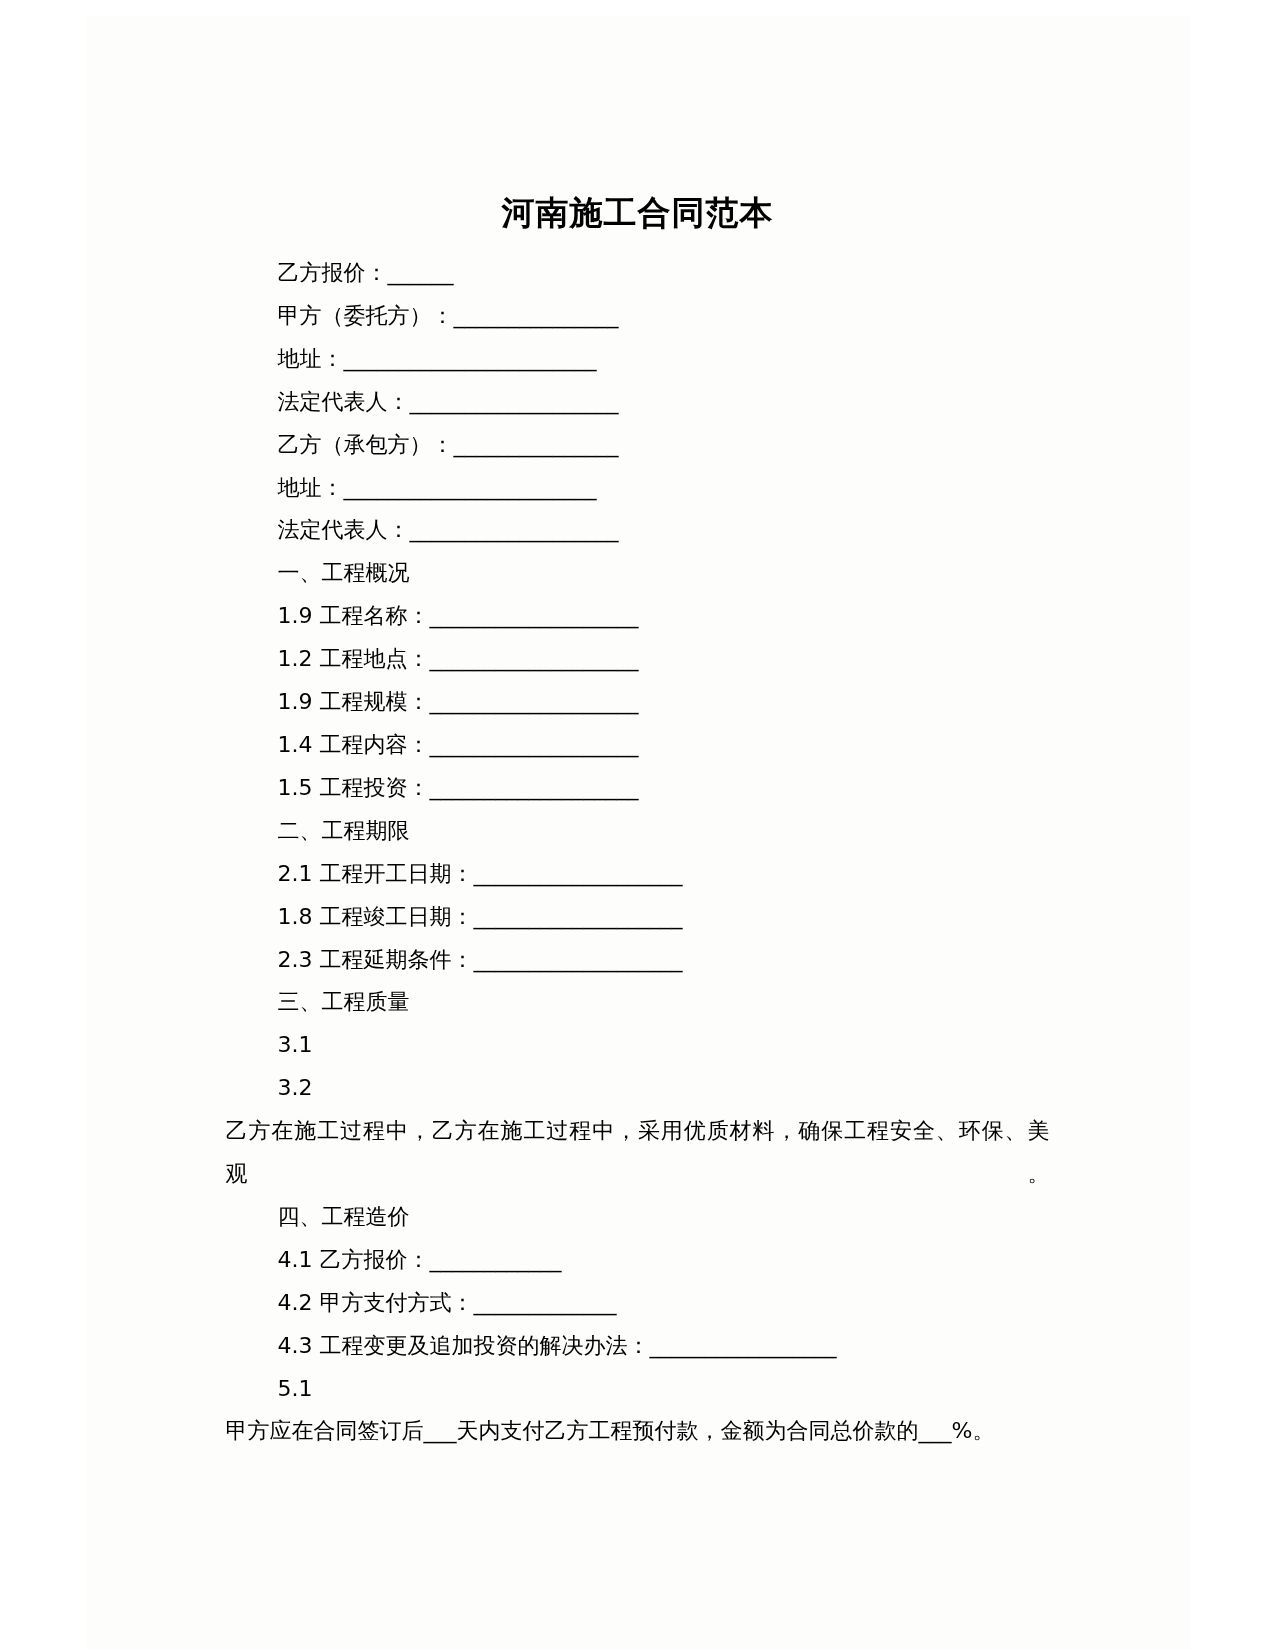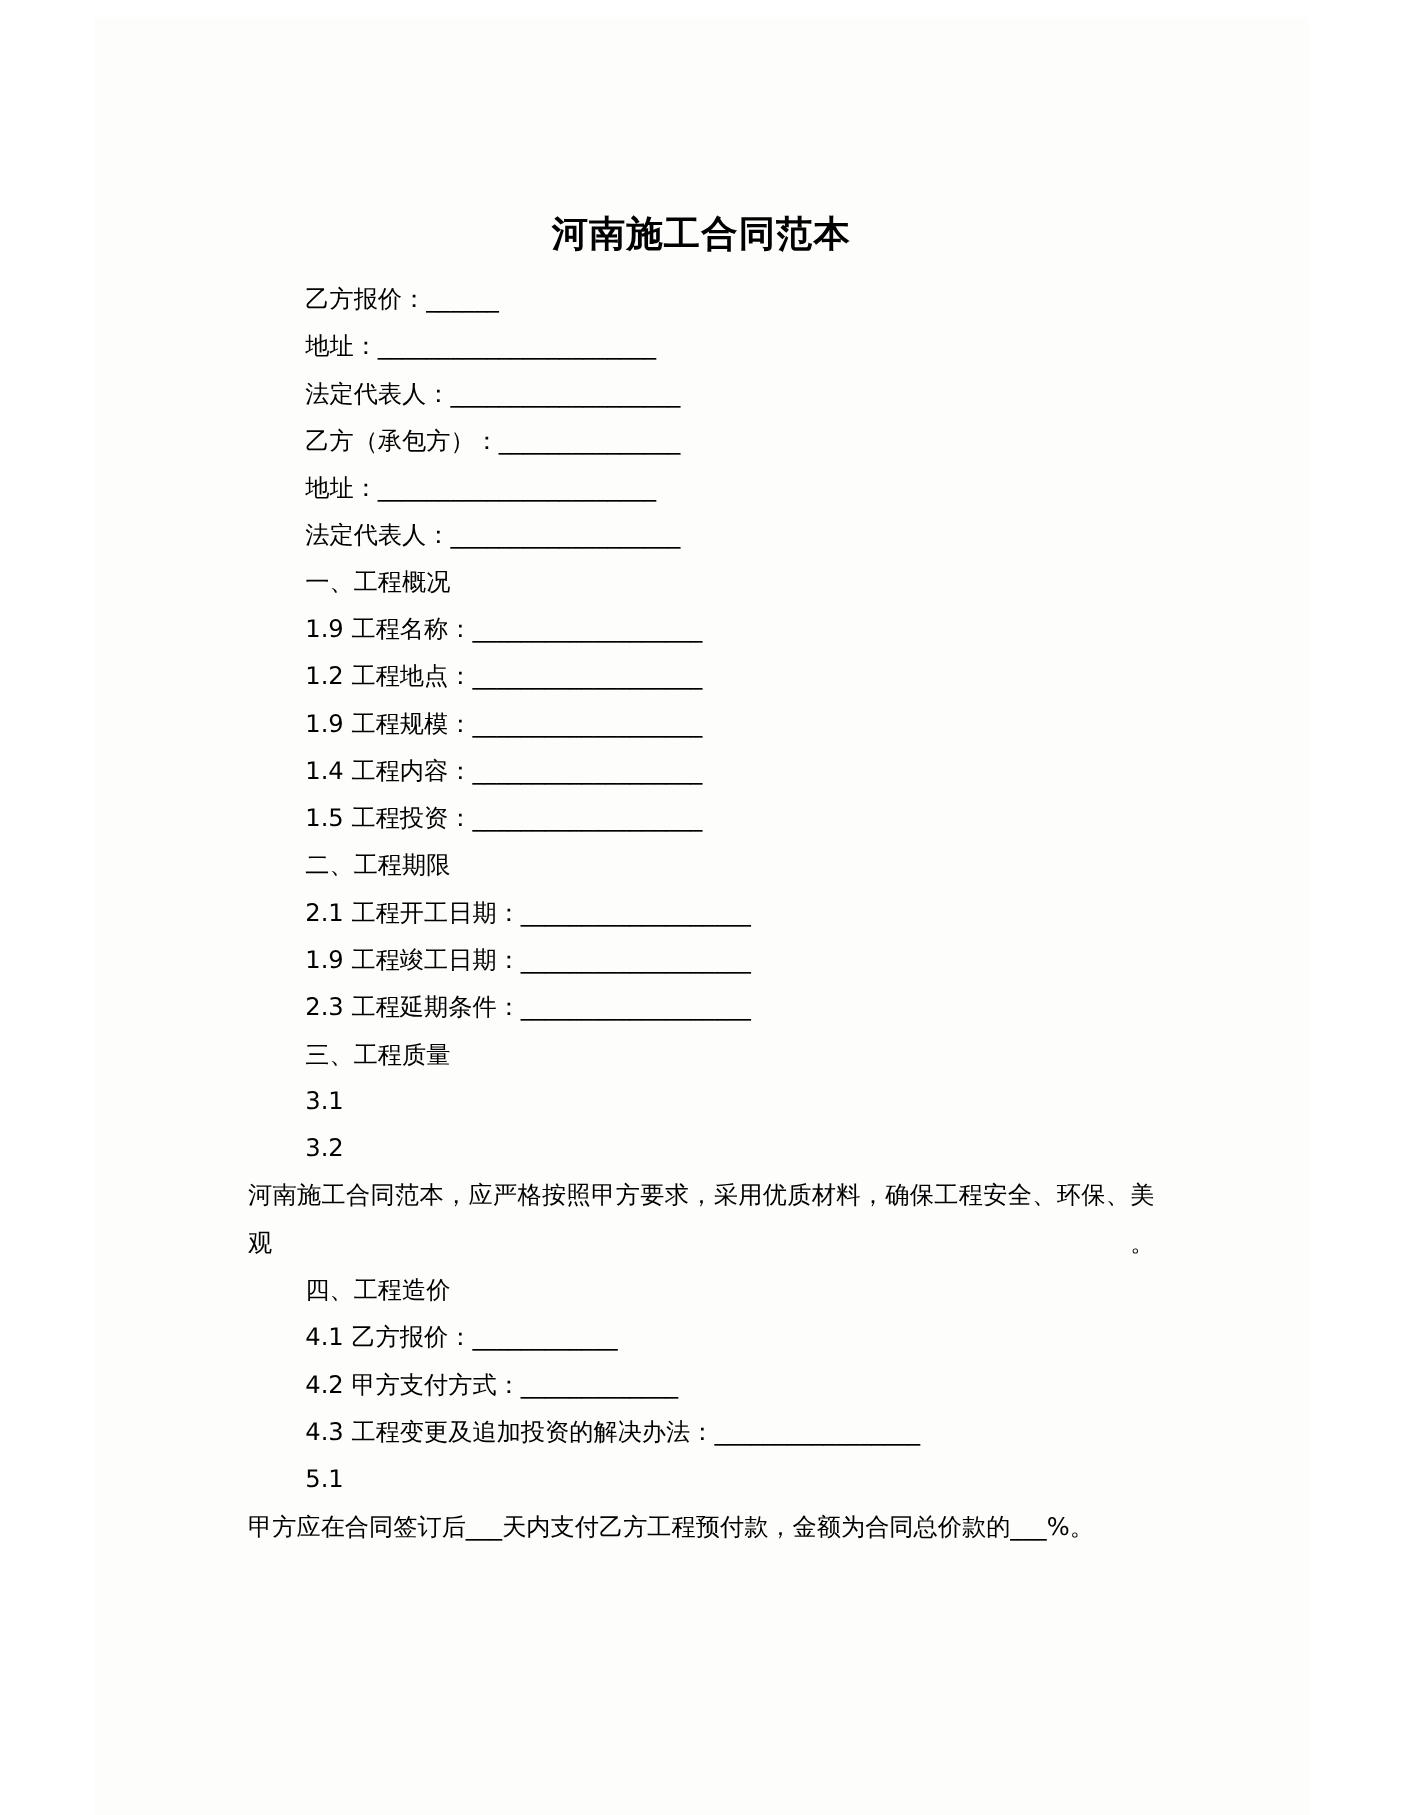--- a/index.html
+++ b/index.html
@@ -36,42 +36,43 @@
     text-align-last: justify;
   }
 </style>
 </head>
 <body>
 
 <div class="page">
   <h1 class="doc-title">河南施工合同范本</h1>
 
   <div class="line indent">乙方报价：______</div>
+  <div class="line indent">甲方（委托方）：_______________</div>
   <div class="line indent">地址：_______________________</div>
   <div class="line indent">法定代表人：___________________</div>
   <div class="line indent">乙方（承包方）：_______________</div>
   <div class="line indent">地址：_______________________</div>
   <div class="line indent">法定代表人：___________________</div>
 
   <div class="line indent">一、工程概况</div>
   <div class="line indent">1.9 工程名称：___________________</div>
   <div class="line indent">1.2 工程地点：___________________</div>
   <div class="line indent">1.9 工程规模：___________________</div>
   <div class="line indent">1.4 工程内容：___________________</div>
   <div class="line indent">1.5 工程投资：___________________</div>
 
   <div class="line indent">二、工程期限</div>
   <div class="line indent">2.1 工程开工日期：___________________</div>
-  <div class="line indent">1.9 工程竣工日期：___________________</div>
+  <div class="line indent">1.8 工程竣工日期：___________________</div>
   <div class="line indent">2.3 工程延期条件：___________________</div>
 
   <div class="line indent">三、工程质量</div>
   <div class="line indent">3.1</div>
   <div class="line indent">3.2</div>
-  <div class="line justify">河南施工合同范本，应严格按照甲方要求，采用优质材料，确保工程安全、环保、美观。</div>
+  <div class="line justify">乙方在施工过程中，乙方在施工过程中，采用优质材料，确保工程安全、环保、美观。</div>
 
   <div class="line indent">四、工程造价</div>
   <div class="line indent">4.1 乙方报价：____________</div>
   <div class="line indent">4.2 甲方支付方式：_____________</div>
   <div class="line indent">4.3 工程变更及追加投资的解决办法：_________________</div>
 
   <div class="line indent">5.1</div>
   <div class="line">甲方应在合同签订后___天内支付乙方工程预付款，金额为合同总价款的___%。</div>
 </div>
 

